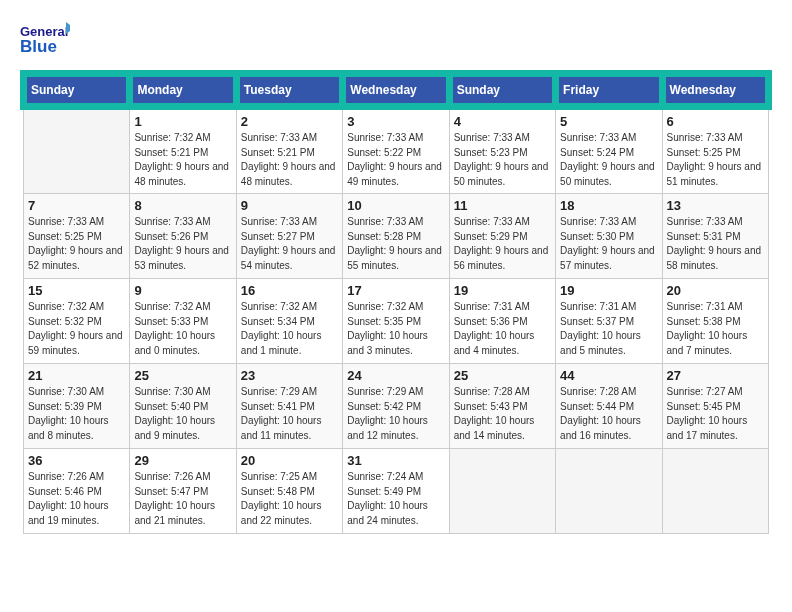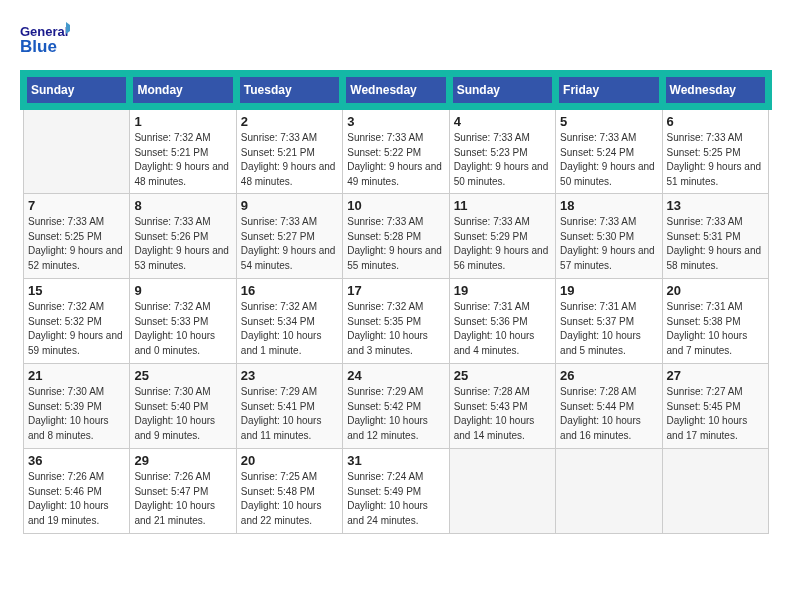--- a/index.html
+++ b/index.html
@@ -213,21 +213,21 @@
         </td>
         <td>
           <div class="day-num">24</div>
           <div class="day-info">Sunrise: 7:29 AM<br>Sunset: 5:42 PM<br>Daylight: 10 hours and 12 minutes.</div>
         </td>
         <td>
           <div class="day-num">25</div>
           <div class="day-info">Sunrise: 7:28 AM<br>Sunset: 5:43 PM<br>Daylight: 10 hours and 14 minutes.</div>
         </td>
         <td>
-          <div class="day-num">26</div>
+          <div class="day-num">44</div>
           <div class="day-info">Sunrise: 7:28 AM<br>Sunset: 5:44 PM<br>Daylight: 10 hours and 16 minutes.</div>
         </td>
         <td>
           <div class="day-num">27</div>
           <div class="day-info">Sunrise: 7:27 AM<br>Sunset: 5:45 PM<br>Daylight: 10 hours and 17 minutes.</div>
         </td>
       </tr>
       <tr>
         <td>
           <div class="day-num">36</div>

